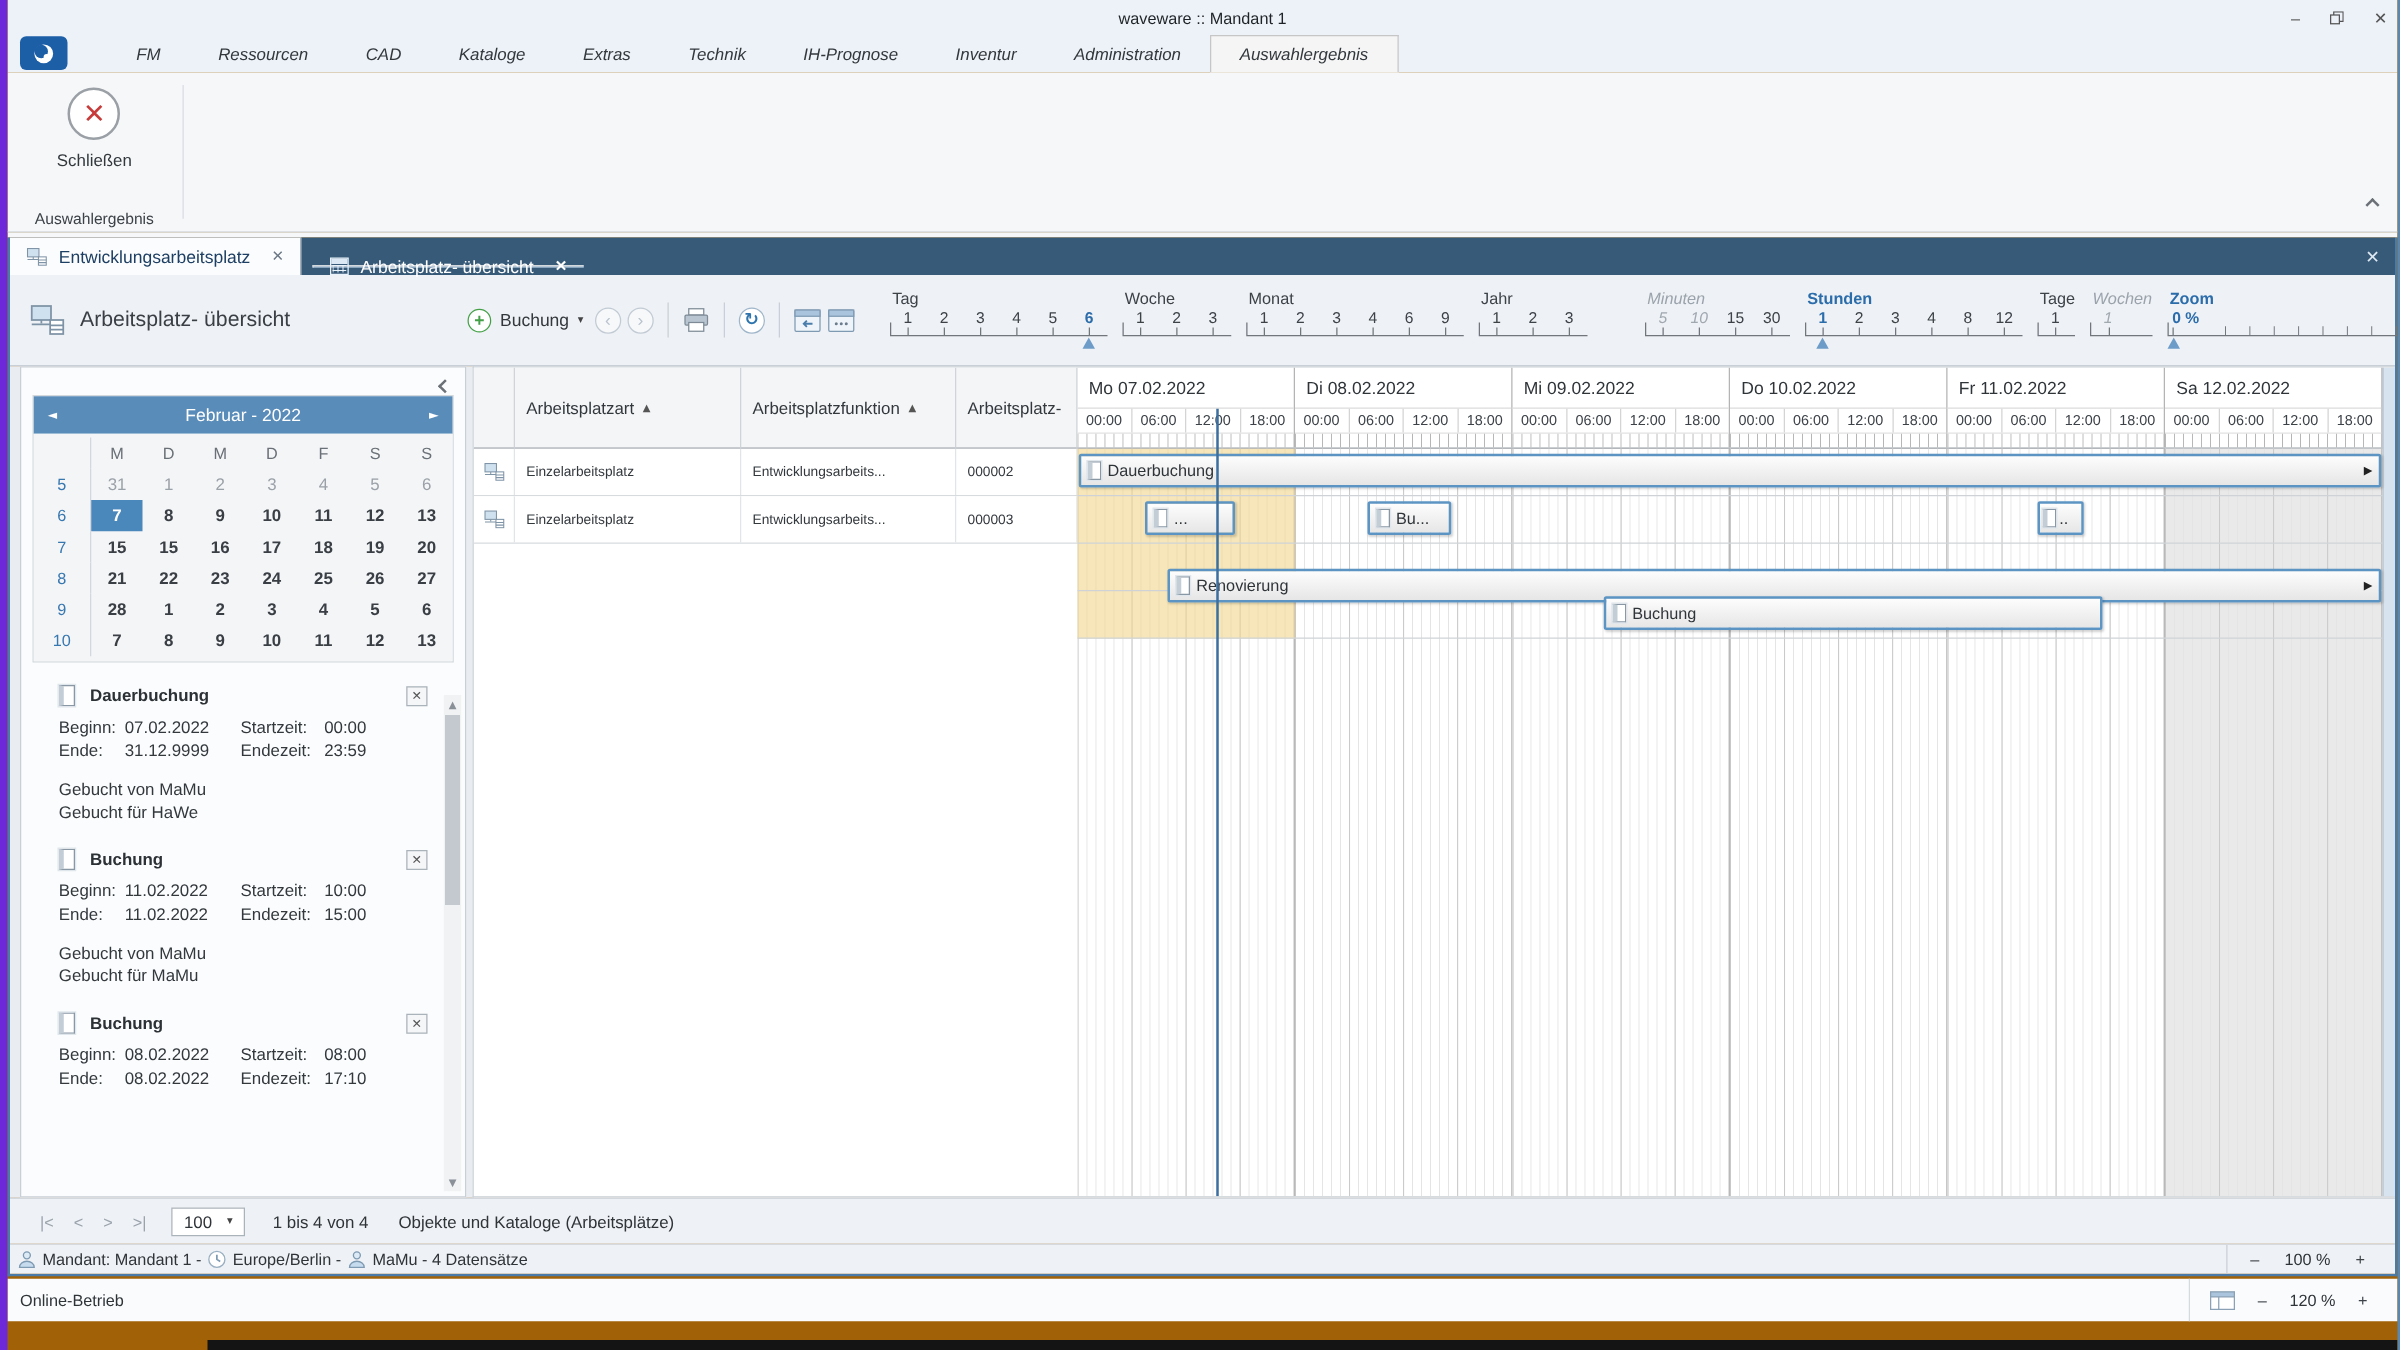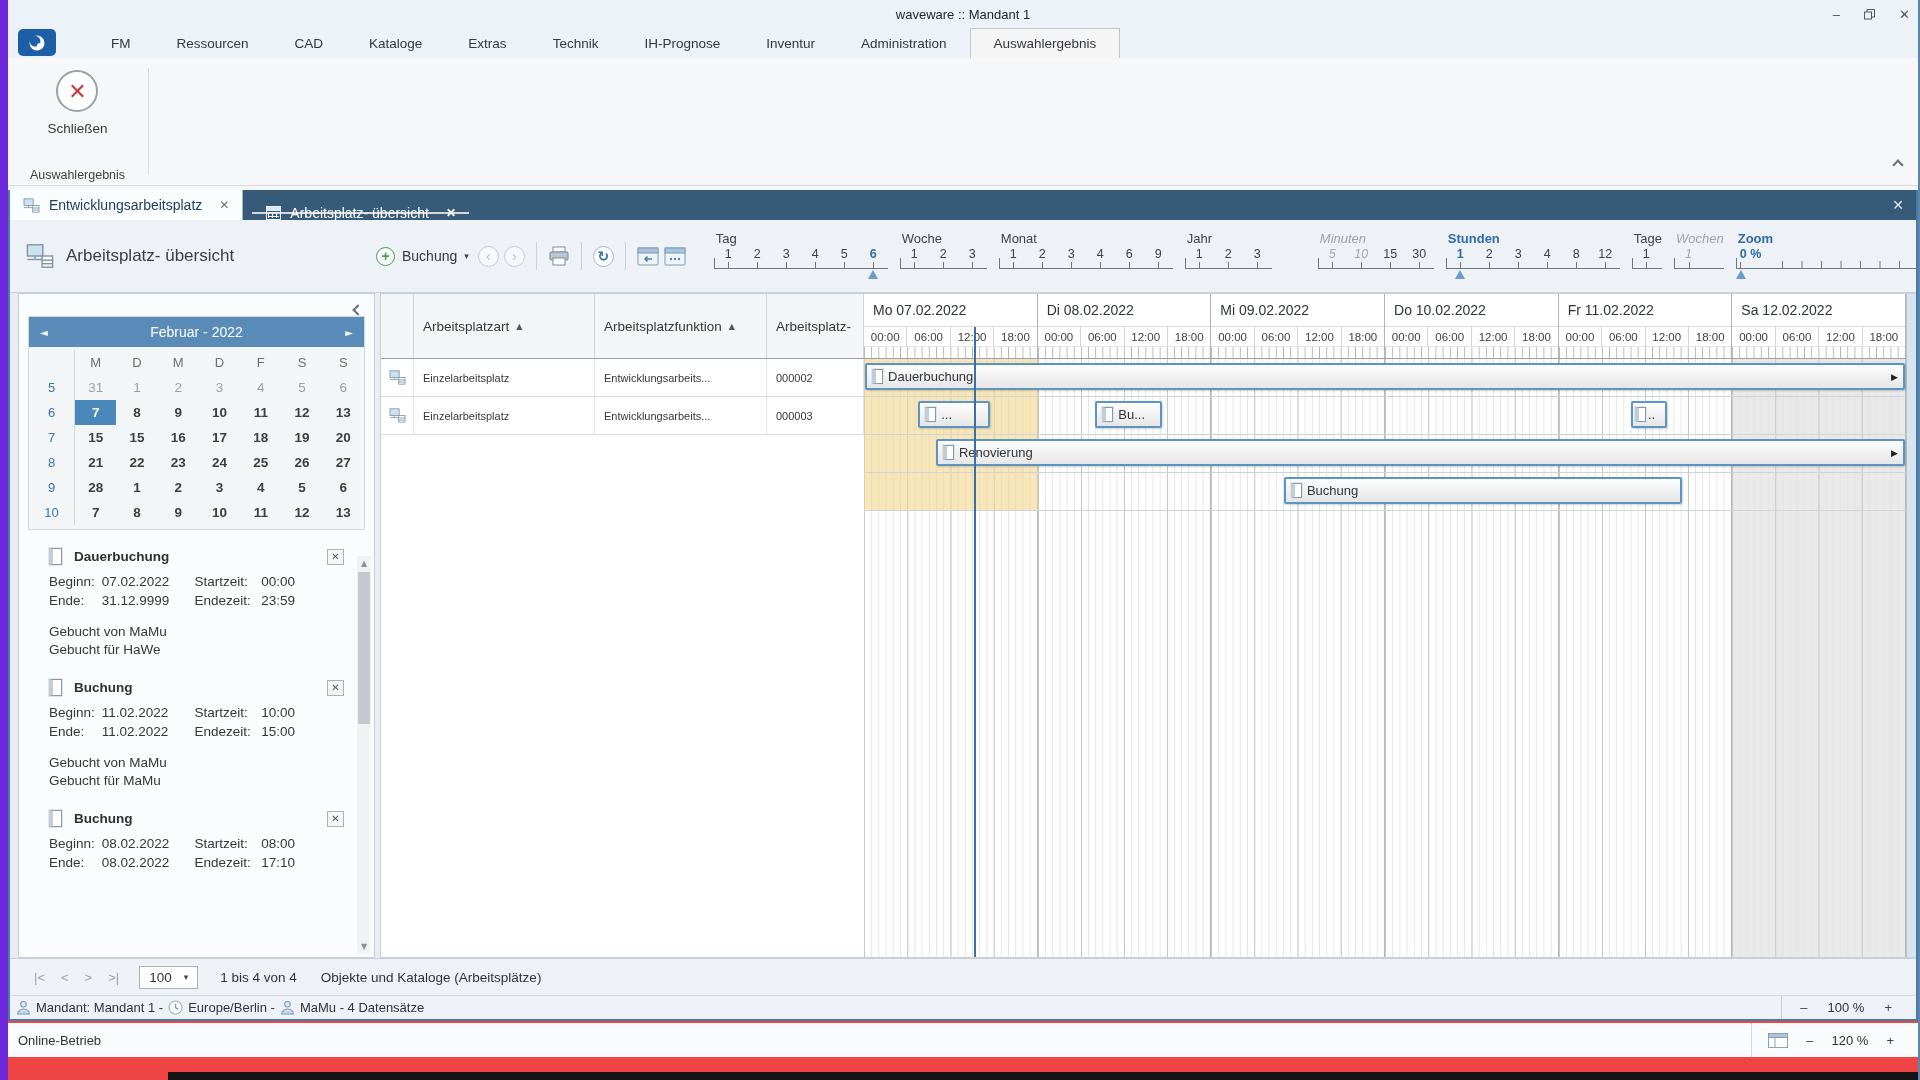--- a/index.html
+++ b/index.html
@@ -1,29 +1,29 @@
 <!DOCTYPE html>
 <html><head>
 <meta charset="utf-8">
 <style>
   html,body{margin:0;padding:0;background:#d8dde2;}
   *{box-sizing:border-box;}
-  .app{width:1920px;height:1080px;position:relative;background:#ef4444;overflow:hidden;
+  .app{width:1920px;height:1080px;position:relative;background:#a16207;overflow:hidden;
        font-family:"Liberation Sans",sans-serif;color:#2f3439;
-       border-left:8px solid #6d28d9;border-right:2px solid #5a87b0;}
+       border-left:6px solid #6d28d9;border-right:2px solid #5a87b0;}
   
   .titlebar{height:28px;background:#ecf2f8;display:flex;align-items:center;justify-content:center;position:relative;}
   .win-title{font-size:13px;color:#1f2327;}
   .win-controls{position:absolute;right:8px;top:0;height:100%;display:flex;align-items:center;gap:24px;color:#555;}
   .win-btn{font-size:13px;line-height:1;cursor:pointer;display:flex;align-items:center;}
   
   .menubar{height:30px;background:#ecf2f8;display:flex;align-items:stretch;}
   .logo-btn{width:38px;height:27px;margin:1px 6px 0 10px;border-radius:5px;background:#1d5fa7;display:flex;align-items:center;justify-content:center;cursor:pointer;}
   .menu-items{display:flex;align-items:stretch;margin-left:26px;}
-  .menu-item{padding:0 23px;display:flex;align-items:center;font-size:13.5px;color:#33383d;cursor:pointer;white-space:nowrap;}
+  .menu-item{padding:0 23px;display:flex;align-items:center;font-size:13.5px;color:#33383d;cursor:pointer;white-space:nowrap;font-style:italic;}
   .menu-item.active{background:#f5f5f5;border:1px solid #c6c6c6;border-bottom:none;}
   
   .ribbon{height:128px;background:#f6f7f8;border-bottom:1px solid #d5d9dd;position:relative;}
   .ribbon-group{position:absolute;left:0;top:0;bottom:0;width:139px;display:flex;flex-direction:column;align-items:center;}
   .btn-close-result{margin-top:12px;display:flex;flex-direction:column;align-items:center;gap:9px;cursor:pointer;}
   .circle-x{width:42px;height:42px;border-radius:50%;border:2px solid #9aa0a6;background:#fff;display:flex;align-items:center;justify-content:center;}
   .circle-x span{color:#c83b3b;font-size:22px;font-weight:bold;font-family:"DejaVu Sans",sans-serif;}
   .ribbon-btn-label{font-size:13.5px;color:#33383d;}
   .ribbon-group-label{position:absolute;bottom:3px;font-size:12.5px;color:#3c4248;}
   .ribbon-sep{position:absolute;left:140px;top:10px;bottom:10px;width:1px;background:#d8dcdf;}
@@ -795,21 +795,21 @@
 
                     <div class="bar tiny" style="left: 73.6%; width: 3.5%;">
                       <span class="bk-icon"></span>
                       <span class="bar-label">..</span>
 
                     </div>
                   </div>
 
                 <div class="tl-row">
 
-                    <div class="bar cont" style="left: 6.9%; width: 93%;">
+                    <div class="bar cont" style="left: 6.9%; width: 93%; margin-top: 16px;">
                       <span class="bk-icon"></span>
                       <span class="bar-label">Renovierung</span>
                       <span class="bar-arrow">▶</span>
                     </div>
                   </div>
 
                 <div class="tl-row">
 
                     <div class="bar" style="left: 40.3%; width: 38.2%;">
                       <span class="bk-icon"></span>

